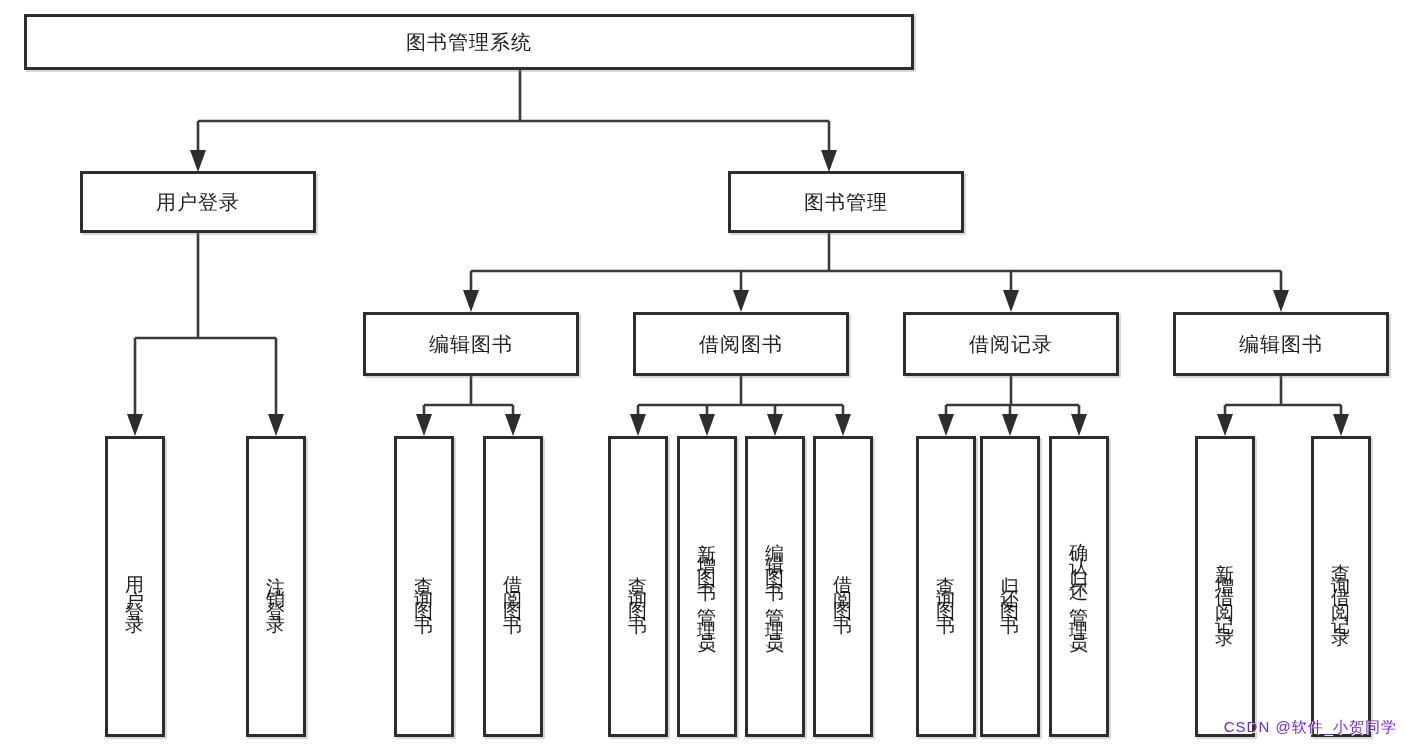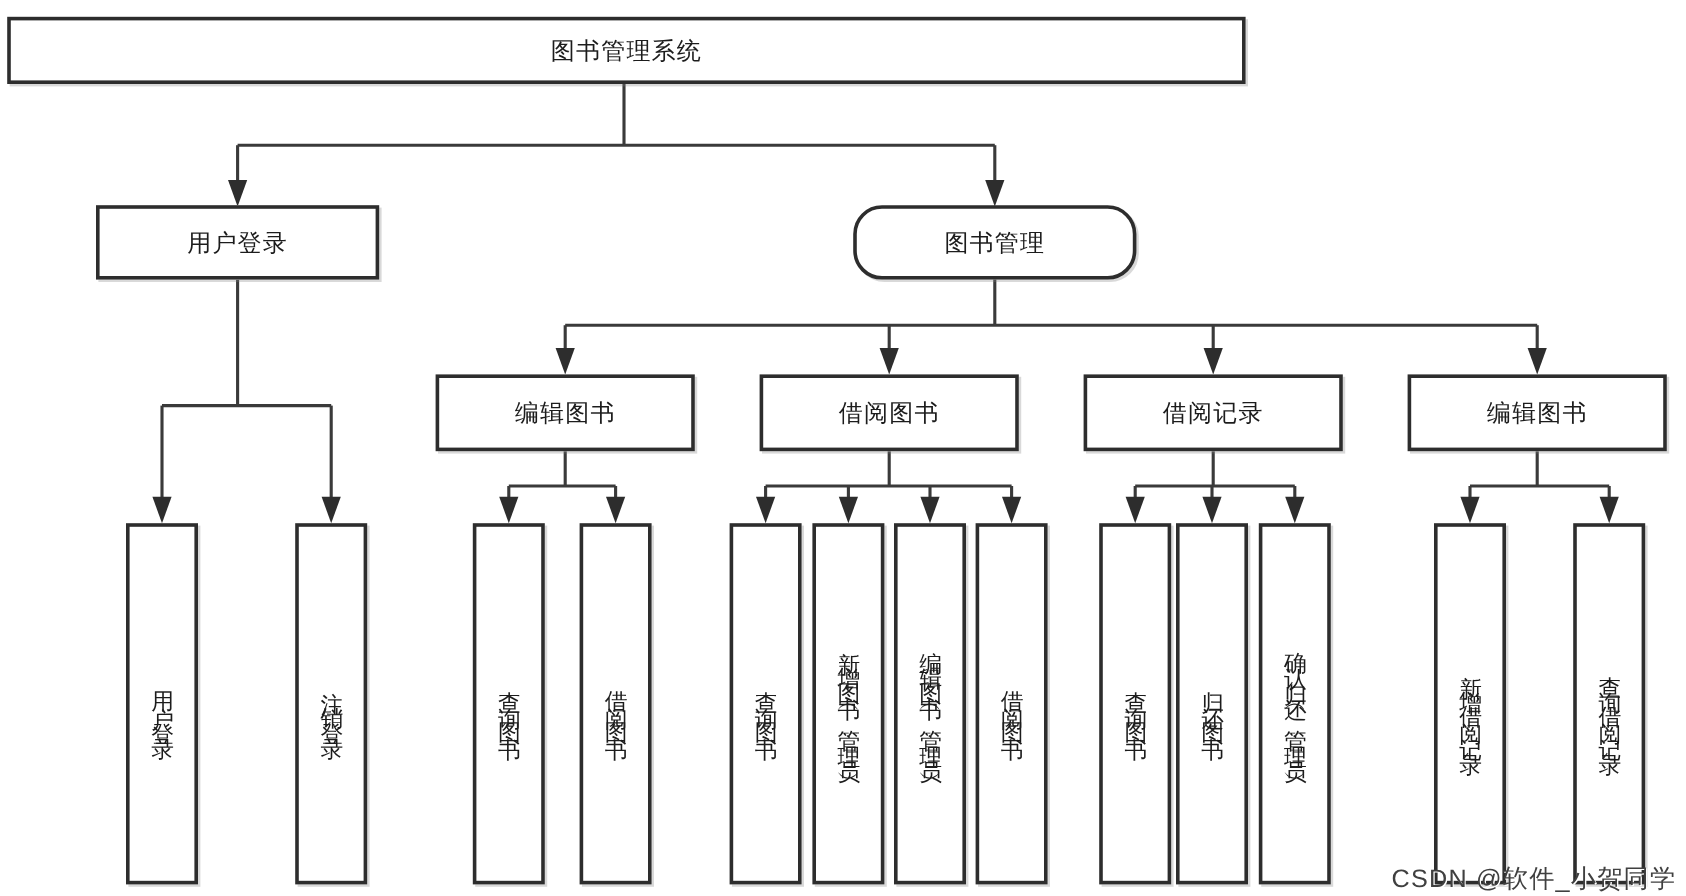--- a/index.html
+++ b/index.html
@@ -14,24 +14,24 @@
   .node{
     position:absolute;
     background:#ffffff;
     border:3px solid #2d2d2d;
     box-shadow:2px 2px 0 rgba(130,130,130,.30);
     display:flex;align-items:center;justify-content:center;
     color:#1c1c1c;
     box-sizing:border-box;
   }
   .h{font-size:20px;letter-spacing:1px;}
-  .root{left:6px;top:14px;width:1032px;height:56px;}
+  .root{left:24px;top:14px;width:890px;height:56px;}
   .lvl1{top:171px;width:236px;height:62px;}
   .n-user-login{left:80px;}
-  .n-book-mgmt{left:711px;border-radius:24px;}
+  .n-book-mgmt{left:728px;}
   .lvl2{top:312px;width:216px;height:64px;}
   .n-rec{left:363px;}
   .n-bb{left:633px;}
   .n-cb{left:903px;}
   .n-br{left:1173px;}
   .leaf{top:436px;width:60px;height:301px;font-size:19px;}
   .leaf span{
     writing-mode:vertical-rl;
     text-orientation:mixed;
     letter-spacing:13px;
@@ -41,22 +41,22 @@
   .l-login{left:105px;}  .l-logout{left:246px;}
   .l-rec-q{left:394px;}  .l-rec-b{left:483px;}
   .l-bb-q{left:608px;}   .l-bb-a{left:677px;}
   .l-bb-e{left:745px;}   .l-bb-b{left:813px;}
   .l-cb-q{left:916px;}   .l-cb-r{left:980px;}
   .l-cb-c{left:1049px;}
   .l-br-a{left:1195px;}  .l-br-q{left:1311px;}
   .watermark{
     position:absolute;
     right:8px;top:718px;
-    font-size:21px;
-    color:#404040;
+    font-size:15px;
+    color:#6d28d9;
     text-shadow:1px 1px 0 #ffffff;
     letter-spacing:1px;
     white-space:nowrap;
   }
 </style>
 </head>
 <body>
 
 <div class="stage">
 

